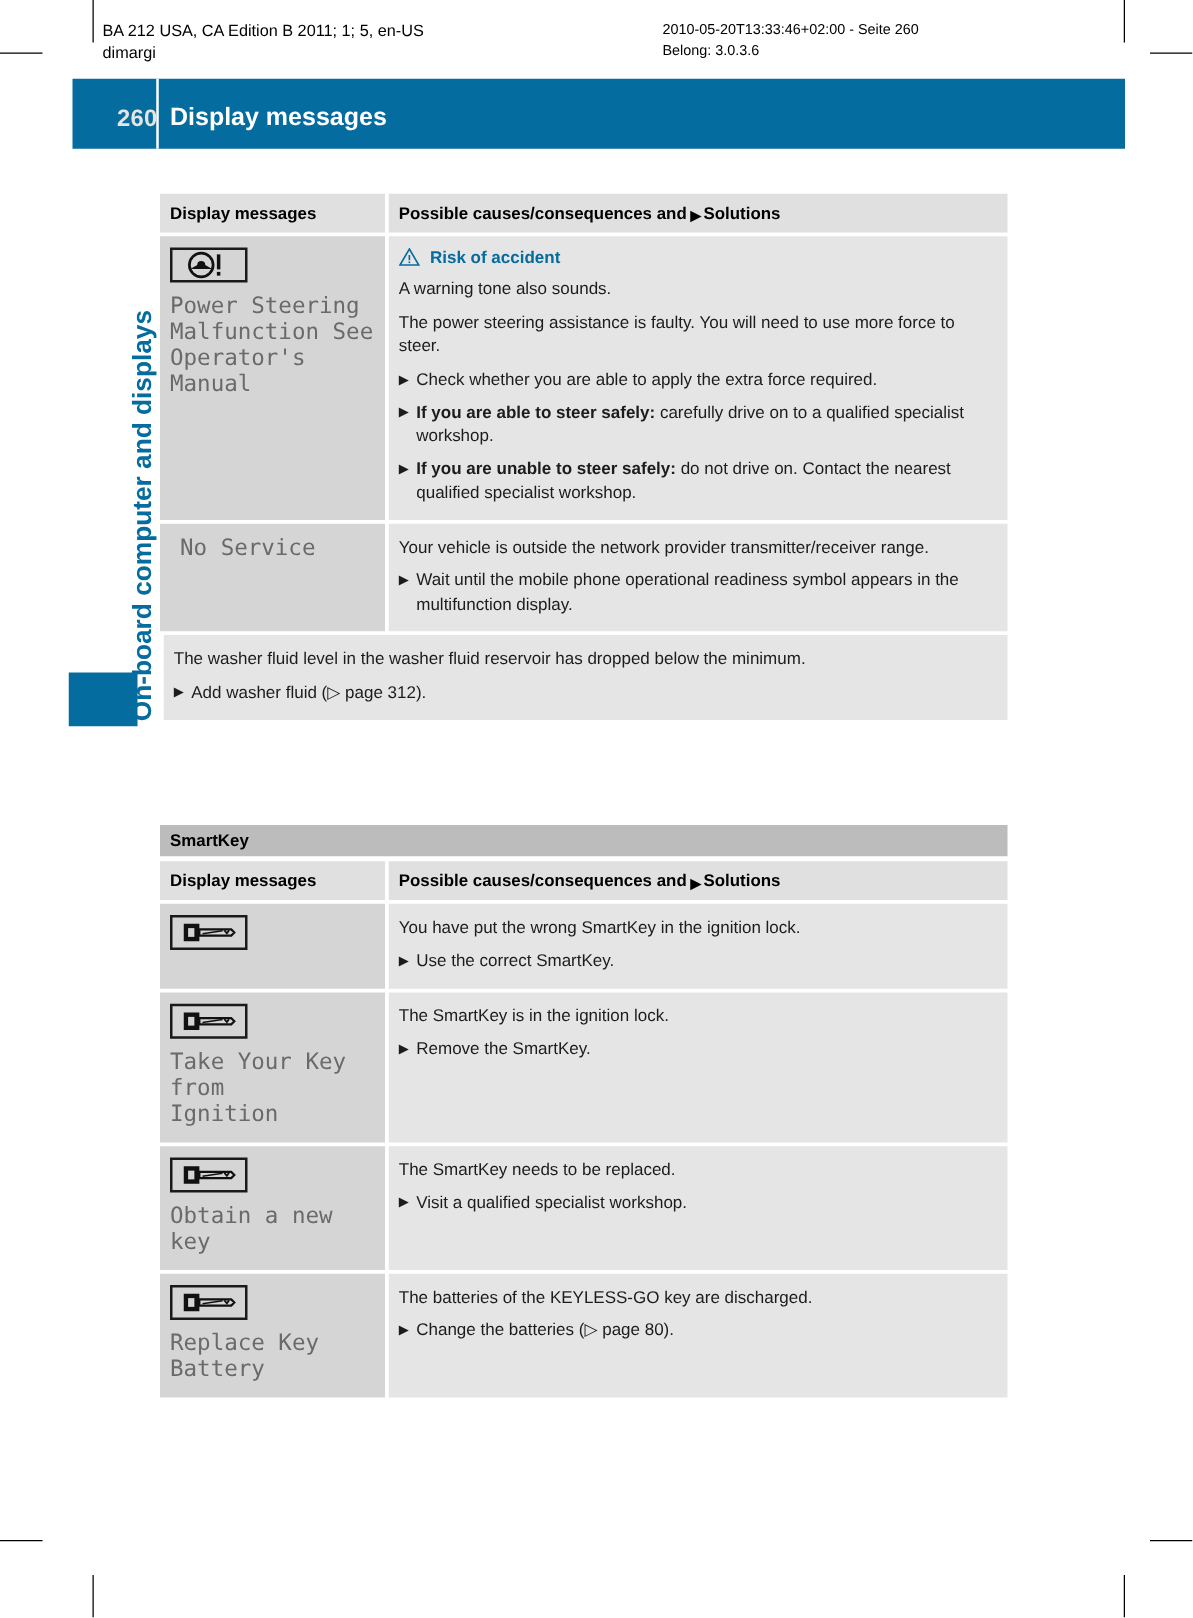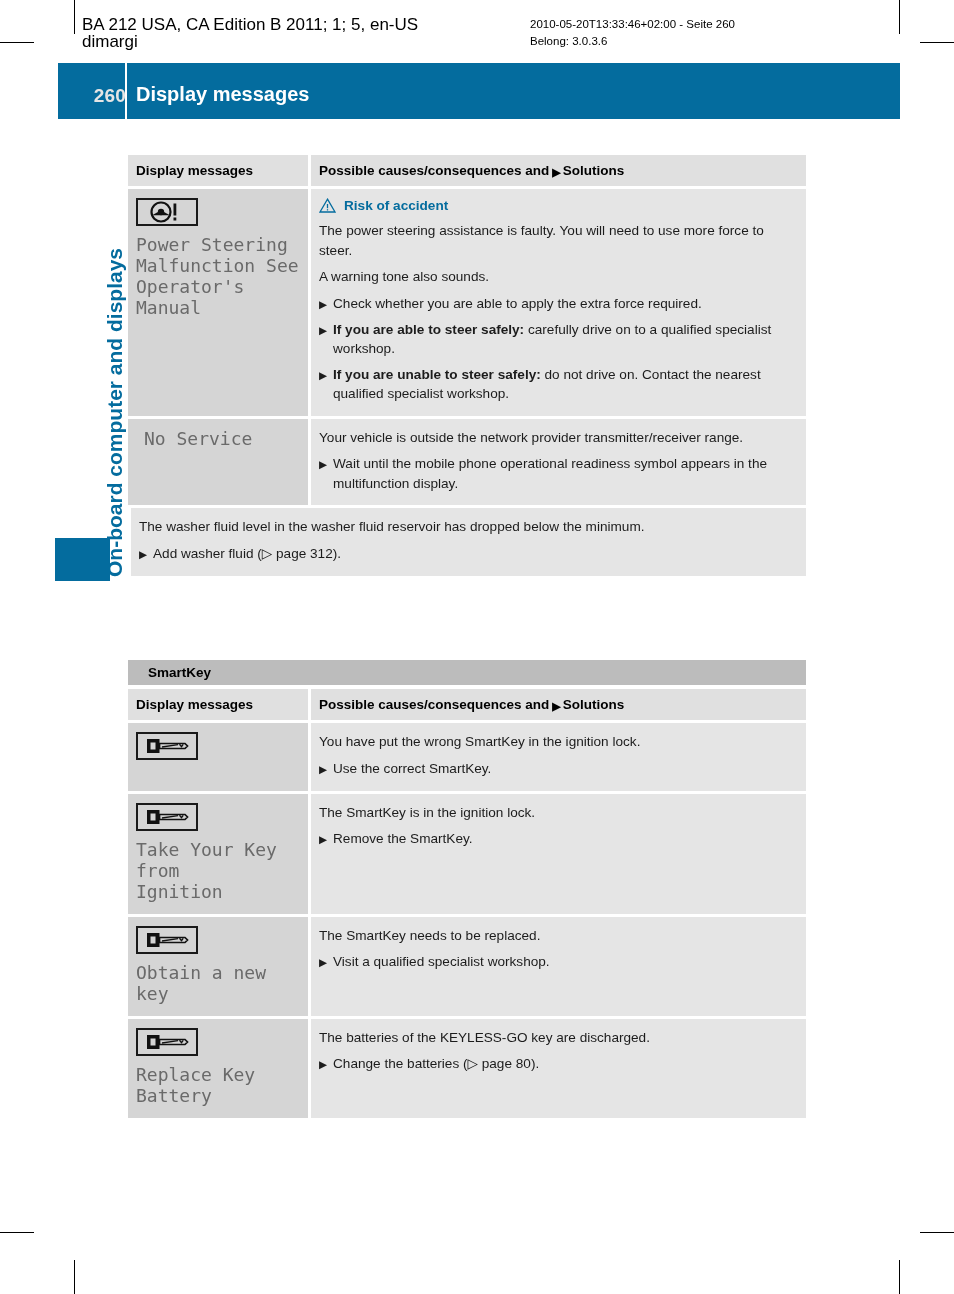--- a/index.html
+++ b/index.html
@@ -25,21 +25,21 @@
 
   
   .print-header {
     position: absolute;
     left: 0; top: 0;
     width: 954px; height: 63px;
   }
   .print-header .hdr-left {
     position: absolute;
     left: 82px; top: 16px;
-    font-size: 17px;
+    font-size: 13px;
     color: #000;
     line-height: 17px;
   }
   .print-header .hdr-right {
     position: absolute;
     left: 530px; top: 16px;
     font-size: 11.5px;
     color: #000;
     line-height: 17px;
   }
@@ -102,21 +102,21 @@
     left: 128px;
     width: 678px;
   }
   #table-warnings { top: 155px; }
   #table-smartkey { top: 660px; }
 
   .section-band {
     background: #bcbcbc;
     height: 25px;
     line-height: 25px;
-    padding-left: 20px;
+    padding-left: 8px;
     font-size: 13.5px;
     font-weight: bold;
     color: #000;
     margin-bottom: 4px;
   }
 
   .trow {
     display: flex;
     align-items: stretch;
     margin-bottom: 3px;
@@ -264,22 +264,22 @@
       </div>
       <div class="cell-desc">
         <div class="warn-head">
           <svg class="warn-tri" width="17" height="15" viewBox="0 0 17 15">
             <path d="M8.5 1.2 L16 14 L1 14 Z" fill="none" stroke="#046c9e" stroke-width="1.3"></path>
             <rect x="7.85" y="6" width="1.3" height="4.2" fill="#046c9e"></rect>
             <rect x="7.85" y="11.2" width="1.3" height="1.3" fill="#046c9e"></rect>
           </svg>
           <span>Risk of accident</span>
         </div>
+        <p class="desc-p">A warning tone also sounds.</p>
         <p class="desc-p">The power steering assistance is faulty. You will need to use more force to steer.</p>
-        <p class="desc-p">A warning tone also sounds.</p>
         <div class="step">
           <span class="bullet">▶</span>
           <span class="step-text">Check whether you are able to apply the extra force required.</span>
         </div>
         <div class="step">
           <span class="bullet">▶</span>
           <span class="step-text"><b>If you are able to steer safely:</b> carefully drive on to a qualified specialist workshop.</span>
         </div>
         <div class="step">
           <span class="bullet">▶</span>

